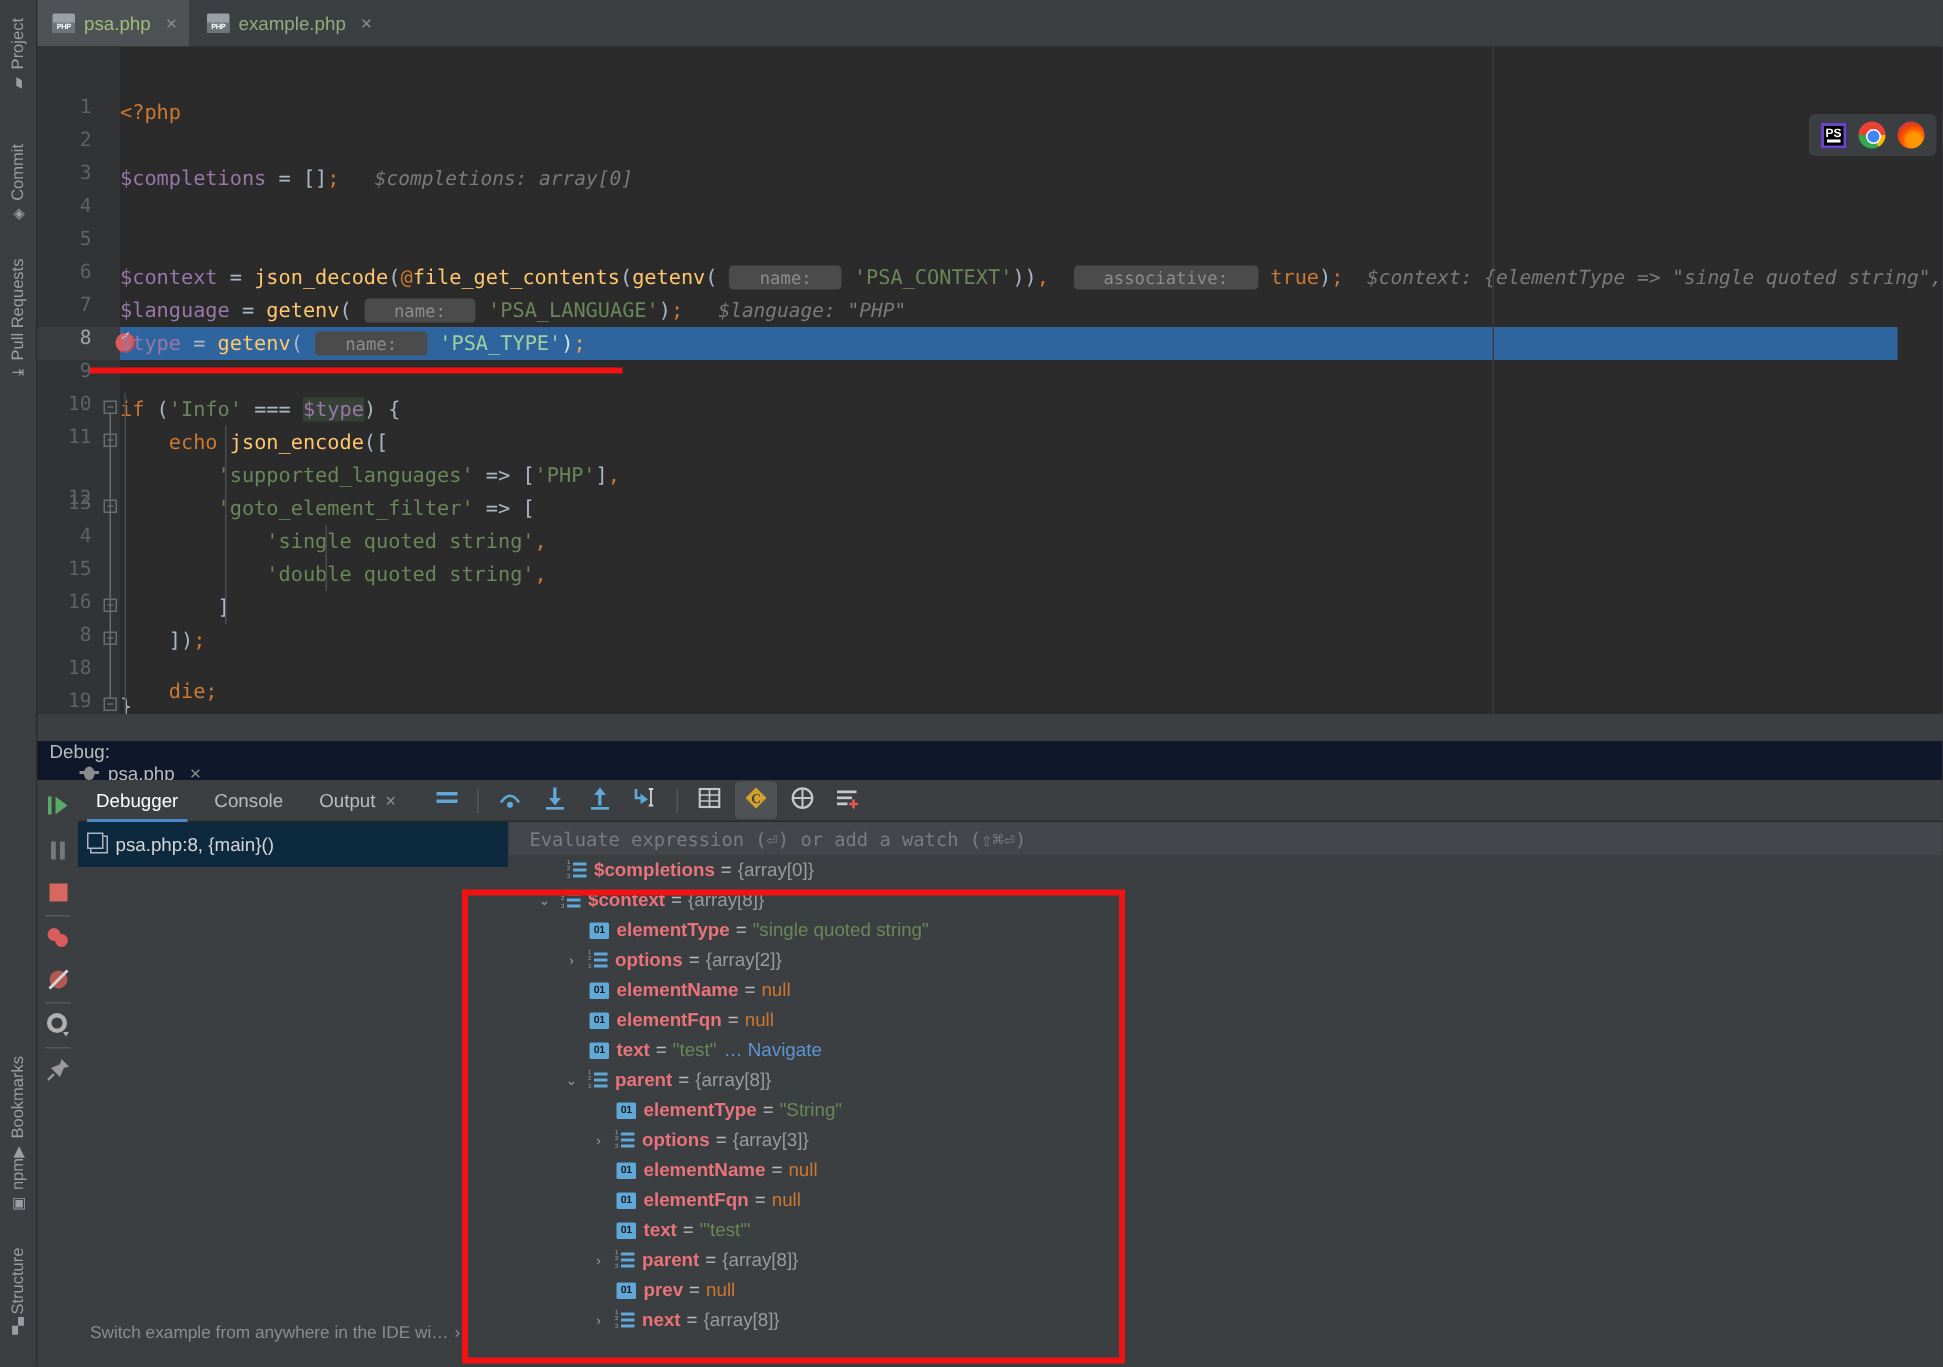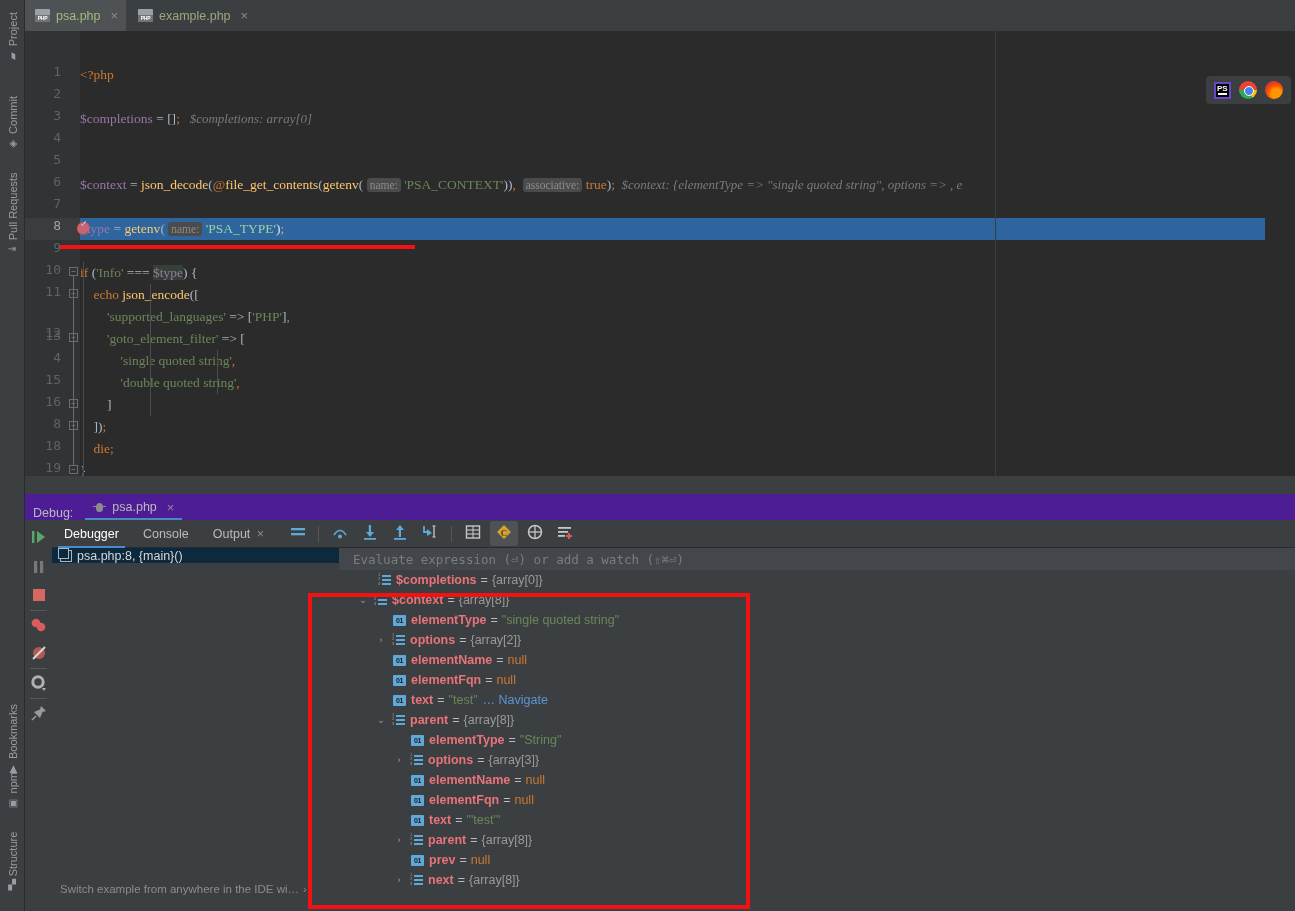--- a/index.html
+++ b/index.html
@@ -93,38 +93,38 @@
     position:absolute; left:52px; width:13px; height:13px; border-radius:50%;
     background:#db5c5c; box-shadow: inset -1px -1px 0 #b94a4a;
   }
   .bp::after{
     content:"✓"; position:absolute; left:3px; top:-3px; color:#e8e8e8; font-size:9px;
   }
   .codearea {
     position:absolute; left:55px; top:0; width:1215px; height:445px;
     font-family:"DejaVu Sans Mono", monospace; font-size:13.5px;
   }
-  .cl { position:absolute; left:0; white-space:pre; line-height:22px; height:22px;font-family:Liberation Serif, serif; }
+  .cl { position:absolute; left:0; white-space:pre; line-height:22px; height:22px; }
   .line-hl {
     position:absolute; left:0; width:1240px; height:22px; background:#2f659e;
   }
   .vline { position:absolute; top:0; width:1px; height:445px; background:#3a3d3f; }
   .indent-guide { position:absolute; width:1px; background:#4a4d4f; }
 
   
   .k-tag   { color:#cc7832; }
   .k-var   { color:#9876aa; }
   .k-fn    { color:#ffc66d; }
   .k-str   { color:#6a8759; }
   .k-op    { color:#a9b7c6; }
   .k-kw    { color:#cc7832; }
   .k-plain { color:#a9b7c6; }
   .hint-param {
     background:#4b4b4b; color:#8c8c8c; border-radius:3px;
-    padding:1px 3px; font-size:11.5px; font-style:normal;
+    padding:1px 20px; font-size:11.5px; font-style:normal;
   }
   .hint-inline { color:#7a7a7a; font-style:italic; font-size:13px; }
   .ident-hl { background:#344134; }
 
   
   .red-underline {
     position:absolute; height:4px; background:#f31212;
   }
 
   
@@ -143,22 +143,22 @@
   .ic-firefox { width:18px;height:18px;border-radius:50%;
     background: radial-gradient(circle at 62% 70%, #ff9500 0 30%, #ff5b00 45%, #e8420b 62%, #8b2fc9 100%);}
 
   
   .debugpanel {
     position:absolute; left:25px; top:494px; width:1270px; height:417px;
     background:#3c3f41;
   }
   .debug-header {
     position:absolute; left:0; top:0; width:1270px; height:26px;
-    background:#4c1d95; display:flex; align-items:flex-end;
-    font-size:12.5px; color:#bbbbbb; padding-left:8px;
+    background:#0f172a; display:flex; align-items:flex-start;
+    font-size:12.5px; color:#bbbbbb; padding-left:8px;flex-direction:column;
   }
   .debug-tab {
     display:flex; align-items:center; gap:6px; height:26px;
     padding:0 8px; margin-left:12px; position:relative;
   }
   .debug-tab.sel::after {
     content:""; position:absolute; left:0; bottom:0; width:100%; height:2px; background:#4a88c7;
   }
   .bug-icon { width:13px;height:13px; position:relative; }
   .bug-icon::before {
@@ -185,21 +185,21 @@
   .dtab.sel { color:#ffffff; }
   .dtab.sel::after { content:""; position:absolute; left:6px; bottom:0; right:6px; height:2px; background:#4a88c7; }
   .dtab .dclose { color:#8a8d90; margin-left:3px; }
   .tbsep { width:1px; height:16px; background:#555859; margin:0 6px; }
 
   .frames {
     position:absolute; left:27px; top:54px; width:287px; height:357px;
     background:#3c3f41;
   }
   .frame-row {
-    height:15px; display:flex; align-items:center; gap:5px;
+    height:30px; display:flex; align-items:center; gap:5px;
     font-size:12.5px; color:#d6d6d6; padding-left:8px; background:#0d293e;
   }
   .frame-ic { width:12px;height:12px;border:1.5px solid #a9b7c6; position:relative; }
   .frame-ic::after{content:"";position:absolute;left:-3px;top:-3px;width:9px;height:9px;border:1.5px solid #a9b7c6;background:#0d293e;}
   .frames-hint {
     position:absolute; left:8px; bottom:10px; font-size:11.5px; color:#8a8d90;
     display:flex; align-items:center; gap:4px; white-space:nowrap;
   }
 
   .varpanel {
@@ -337,40 +337,41 @@
     <div class="vline" style="left:970px;"></div>
 
     <div class="codearea">
       <div class="cl" style="top:33px;"><span class="k-tag">&lt;?php</span></div>
 
       <div class="cl" style="top:77px;"><span class="k-var">$completions</span><span class="k-op"> = </span><span class="k-plain">[]</span><span class="k-tag">;</span><span class="hint-inline">   $completions: array[0]</span></div>
 
 
       <div class="cl" style="top:143px;"><span class="k-var">$context</span><span class="k-op"> = </span><span class="k-fn">json_decode</span><span class="k-plain">(</span><span class="k-tag">@</span><span class="k-fn">file_get_contents</span><span class="k-plain">(</span><span class="k-fn">getenv</span><span class="k-plain">(</span> <span class="hint-param">name:</span> <span class="k-str">'PSA_CONTEXT'</span><span class="k-plain">))</span><span class="k-tag">,</span>  <span class="hint-param">associative:</span> <span class="k-kw">true</span><span class="k-plain">)</span><span class="k-tag">;</span><span class="hint-inline">  $context: {elementType =&gt; "single quoted string", options =&gt; , e</span></div>
 
+      <div class="cl" style="top:165px;"><span class="k-var">$language</span><span class="k-op"> = </span><span class="k-fn">getenv</span><span class="k-plain">(</span> <span class="hint-param">name:</span> <span class="k-str">'PSA_LANGUAGE'</span><span class="k-plain">)</span><span class="k-tag">;</span><span class="hint-inline">   $language: "PHP"</span></div>
 
       <div class="cl" style="top:187px;"><span class="k-var">$type</span><span class="k-op"> = </span><span class="k-fn">getenv</span><span class="k-plain">(</span> <span class="hint-param">name:</span> <span class="k-str" style="color:#9fd19f">'PSA_TYPE'</span><span class="k-plain" style="color:#d8e4ef">)</span><span class="k-tag" style="color:#f0a060">;</span></div>
 
       <div class="cl" style="top:231px;"><span class="k-kw">if</span><span class="k-plain"> (</span><span class="k-str">'Info'</span><span class="k-plain"> </span><span class="k-op">===</span><span class="k-plain"> </span><span class="k-var ident-hl">$type</span><span class="k-plain">) {</span></div>
 
       <div class="cl" style="top:253px;"><span class="k-plain">    </span><span class="k-kw">echo</span><span class="k-plain"> </span><span class="k-fn">json_encode</span><span class="k-plain">([</span></div>
 
       <div class="cl" style="top:275px;"><span class="k-plain">        </span><span class="k-str">'supported_languages'</span><span class="k-plain"> </span><span class="k-op">=&gt;</span><span class="k-plain"> [</span><span class="k-str">'PHP'</span><span class="k-plain">]</span><span class="k-tag">,</span></div>
 
       <div class="cl" style="top:297px;"><span class="k-plain">        </span><span class="k-str">'goto_element_filter'</span><span class="k-plain"> </span><span class="k-op">=&gt;</span><span class="k-plain"> [</span></div>
 
       <div class="cl" style="top:341px;"><span class="k-plain">            </span><span class="k-str">'double quoted string'</span><span class="k-tag">,</span></div>
 
       <div class="cl" style="top:319px;"><span class="k-plain">            </span><span class="k-str">'single quoted string'</span><span class="k-tag">,</span></div>
 
       <div class="cl" style="top:363px;"><span class="k-plain">        ]</span></div>
 
       <div class="cl" style="top:385px;"><span class="k-plain">    ])</span><span class="k-tag">;</span></div>
 
-      <div class="cl" style="top:407px;"><span class="k-plain">    </span><span class="k-kw">die</span><span class="k-tag">;</span></div>
+      <div class="cl" style="top:419px;"><span class="k-plain">    </span><span class="k-kw">die</span><span class="k-tag">;</span></div>
 
       <div class="cl" style="top:429px;"><span class="k-plain">}</span></div>
 
       <div class="indent-guide" style="left:3px;top:231px;height:220px;"></div>
       <div class="indent-guide" style="left:70px;top:253px;height:132px;"></div>
       <div class="indent-guide" style="left:137px;top:319px;height:44px;"></div>
     </div>
 
   </div>
 

